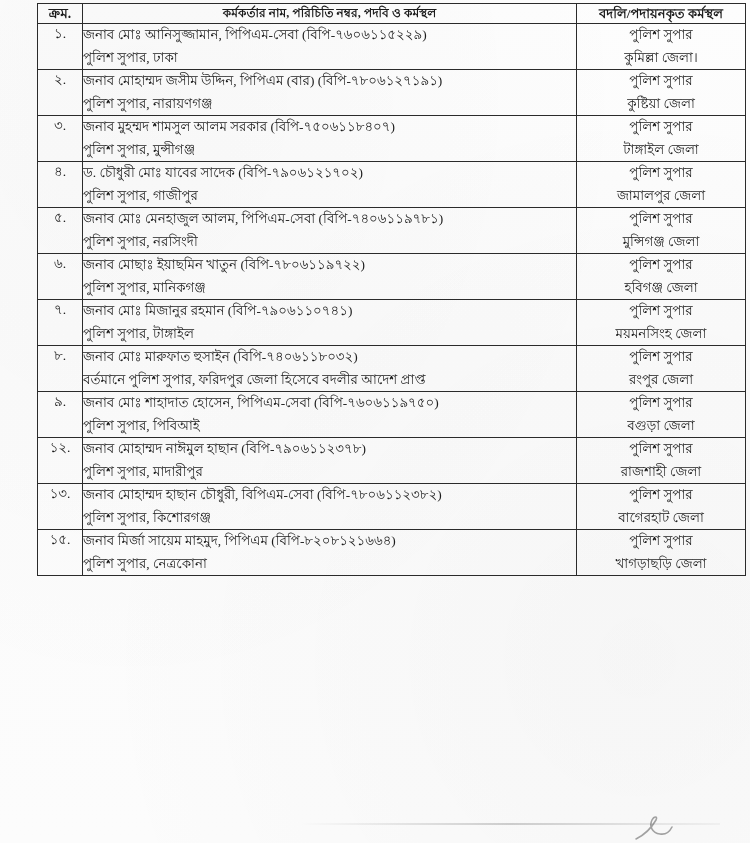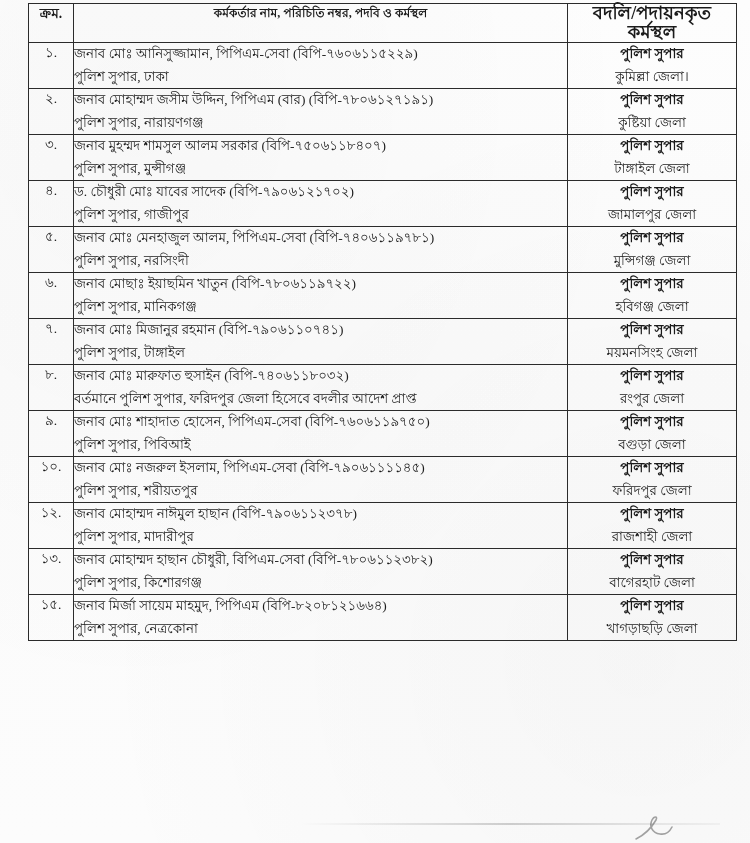--- a/index.html
+++ b/index.html
@@ -25,21 +25,21 @@
   #scan-tint {
     position: absolute;
     inset: 0;
     background:
        radial-gradient(ellipse at 18% 12%, rgba(0,0,0,0.018), rgba(0,0,0,0) 60%),
        radial-gradient(ellipse at 85% 78%, rgba(0,0,0,0.022), rgba(0,0,0,0) 62%);
     pointer-events: none;
   }
   #table-wrap {
     position: absolute;
-    left: 28px;
+    left: 37px;
     top: 3px;
     width: 708px;
   }
   table.doc-table {
     border-collapse: collapse;
     width: 708px;
     table-layout: fixed;
   }
   table.doc-table td, table.doc-table th {
     border: 1px solid #2b2b2b;
@@ -54,21 +54,21 @@
   
   .hdr-cell {
     text-align: center;
     font-weight: bold;
     font-size: 13.6px;
     line-height: 19px;
     padding: 4px 3px 5px 3px;
     letter-spacing: 0.1px;
   }
   .hdr-cell.officer { font-size: 12px; }
-  .hdr-cell.posting { font-size: 18px; }
+  .hdr-cell.posting { font-size: 13px; }
 
   
   .serial-cell {
     text-align: center;
     font-size: 13.4px;
     line-height: 20px;
     padding: 5px 2px 4px 2px;
     font-weight: normal;
   }
   
@@ -80,21 +80,21 @@
   .officer-line1 { display: block; white-space: nowrap; }
   .officer-line2 { display: block; white-space: nowrap; }
 
   
   .posting-cell {
     text-align: center;
     font-size: 13.4px;
     line-height: 22.5px;
     padding: 4px 3px 5px 3px;
   }
-  .posting-line1 { display: block; font-weight: bold; }
+  .posting-line1 { display: block; }
   .posting-line2 { display: block; }
 
   
   #signature-mark {
     position: absolute;
     right: 74px;
     bottom: 2px;
     width: 46px;
     height: 26px;
     opacity: 0.45;
@@ -226,31 +226,20 @@
             <td class="officer-cell">
               <span class="officer-line1">জনাব মোঃ শাহাদাত হোসেন, পিপিএম-সেবা (বিপি-৭৬০৬১১৯৭৫০)</span>
               <span class="officer-line2">পুলিশ সুপার, পিবিআই</span>
             </td>
             <td class="posting-cell">
               <span class="posting-line1">পুলিশ সুপার</span>
               <span class="posting-line2">বগুড়া জেলা</span>
             </td>
           </tr>
           <tr>
-            <td class="serial-cell">১০.</td>
-            <td class="officer-cell">
-              <span class="officer-line1">জনাব মোঃ নজরুল ইসলাম, পিপিএম-সেবা (বিপি-৭৯০৬১১১১৪৫)</span>
-              <span class="officer-line2">পুলিশ সুপার, শরীয়তপুর</span>
-            </td>
-            <td class="posting-cell">
-              <span class="posting-line1">পুলিশ সুপার</span>
-              <span class="posting-line2">ফরিদপুর জেলা</span>
-            </td>
-          </tr>
-          <tr>
             <td class="serial-cell">১২.</td>
             <td class="officer-cell">
               <span class="officer-line1">জনাব মোহাম্মদ নাঈমুল হাছান (বিপি-৭৯০৬১১২৩৭৮)</span>
               <span class="officer-line2">পুলিশ সুপার, মাদারীপুর</span>
             </td>
             <td class="posting-cell">
               <span class="posting-line1">পুলিশ সুপার</span>
               <span class="posting-line2">রাজশাহী জেলা</span>
             </td>
           </tr>

